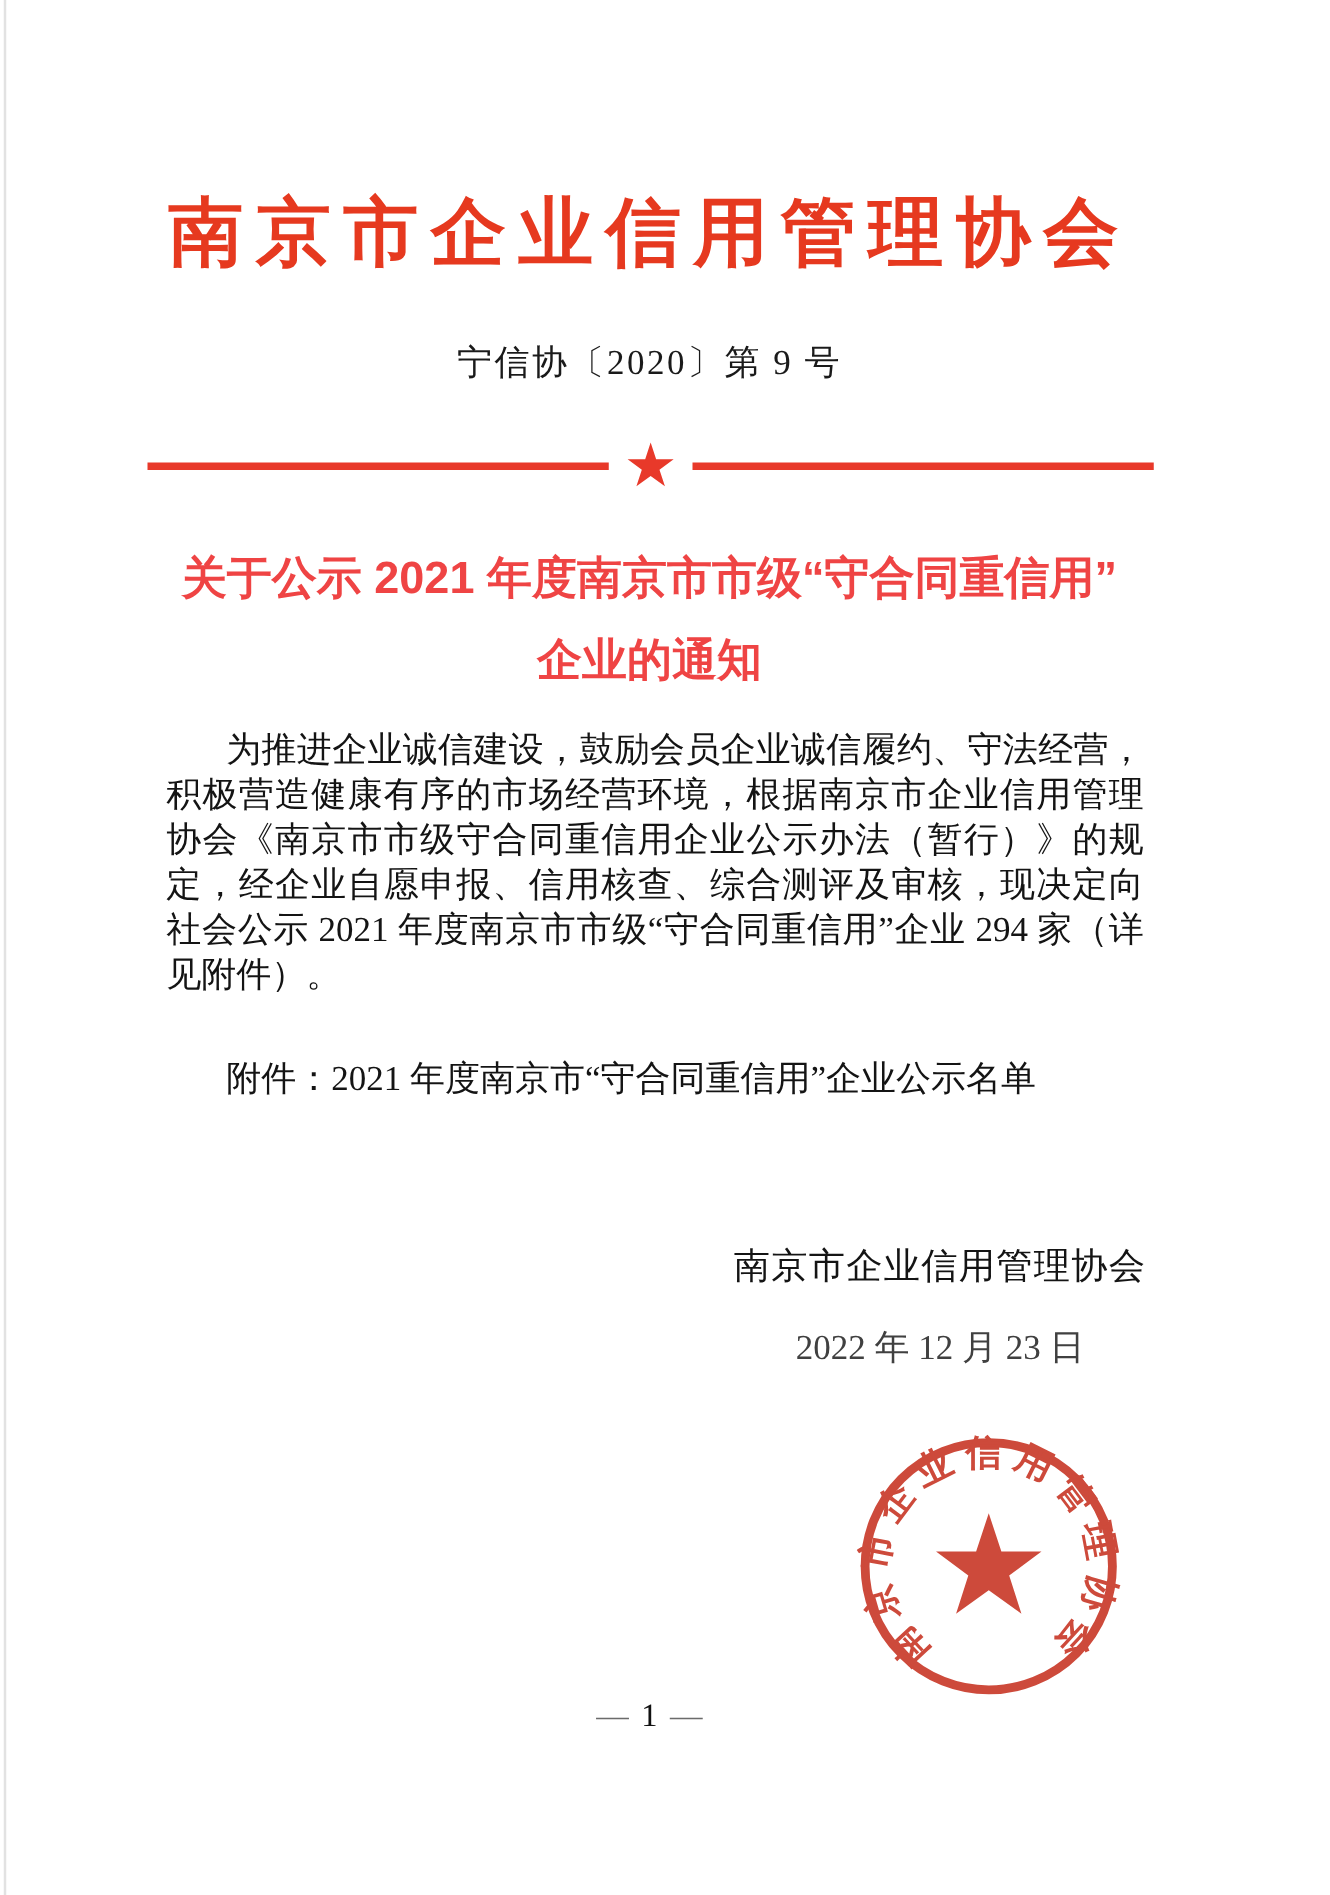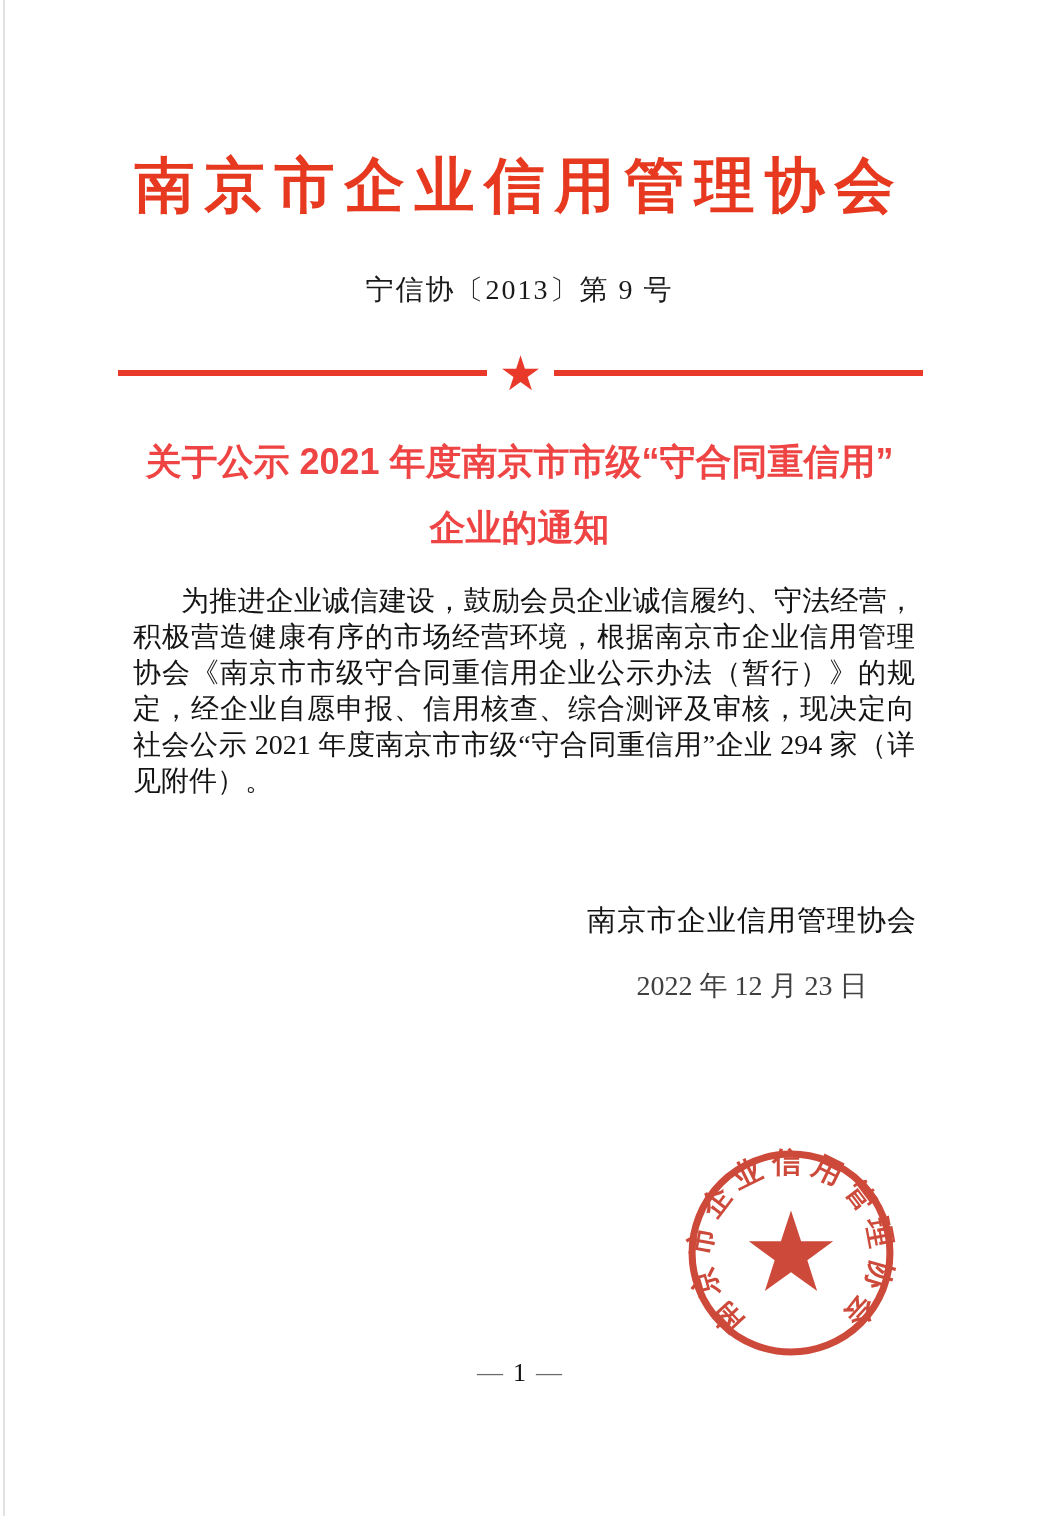--- a/index.html
+++ b/index.html
@@ -121,37 +121,40 @@
   .page-number .num { color: #111111; }
 </style>
 </head>
 <body>
 
 <div class="page">
   <div class="scan-edge"></div>
 
   <div class="org-title">南京市企业信用管理协会</div>
 
-  <div class="doc-number">宁信协〔2013〕第 9 号</div>
+  <div class="doc-number">宁信协〔2020〕第 9 号</div>
 
   <div class="rule">
     <div class="seg"></div>
     <div class="star">★</div>
     <div class="seg"></div>
   </div>
 
   <div class="doc-title">
     <div>关于公示 2021 年度南京市市级“守合同重信用”</div>
     <div>企业的通知</div>
   </div>
 
   <div class="body-text">
     <p>为推进企业诚信建设，鼓励会员企业诚信履约、守法经营，积极营造健康有序的市场经营环境，根据南京市企业信用管理协会《南京市市级守合同重信用企业公示办法（暂行）》的规定，经企业自愿申报、信用核查、综合测评及审核，现决定向社会公示 2021 年度南京市市级“守合同重信用”企业 294 家（详见附件）。</p>
   </div>
 
+  <div class="attachment">
+    <p>附件：2021 年度南京市“守合同重信用”企业公示名单</p>
+  </div>
 
   <div class="closing">
     <div class="closing-inner">
       <div class="signature">南京市企业信用管理协会</div>
       <div class="sign-date">2022 年 12 月 23 日</div>
     </div>
   </div>
 
   <svg class="seal" viewBox="0 0 212 212" xmlns="http://www.w3.org/2000/svg">
     <circle cx="106" cy="106" r="98" fill="none" stroke="#c93a2a" stroke-width="7"></circle>

